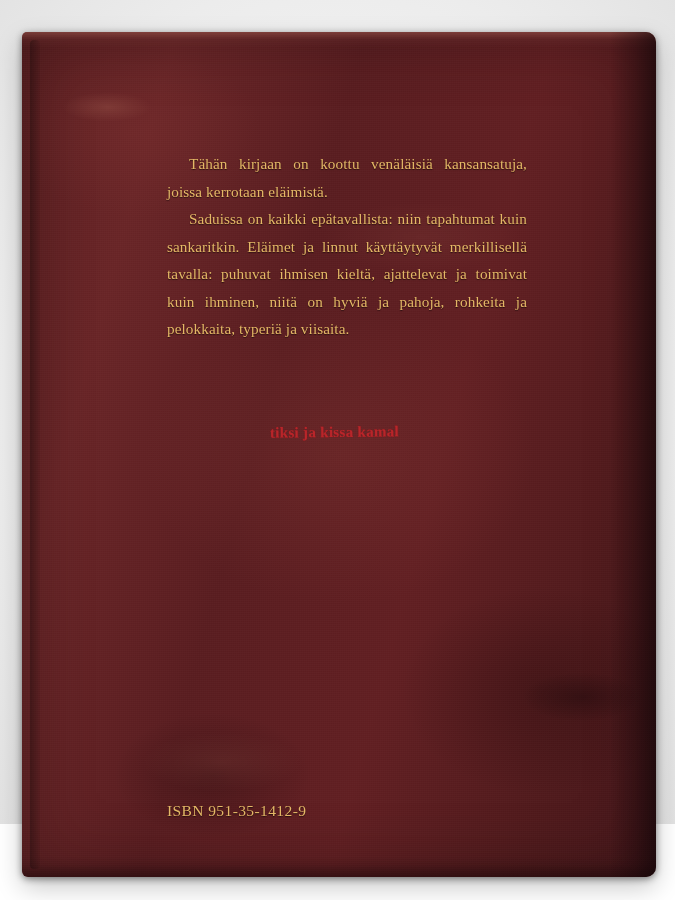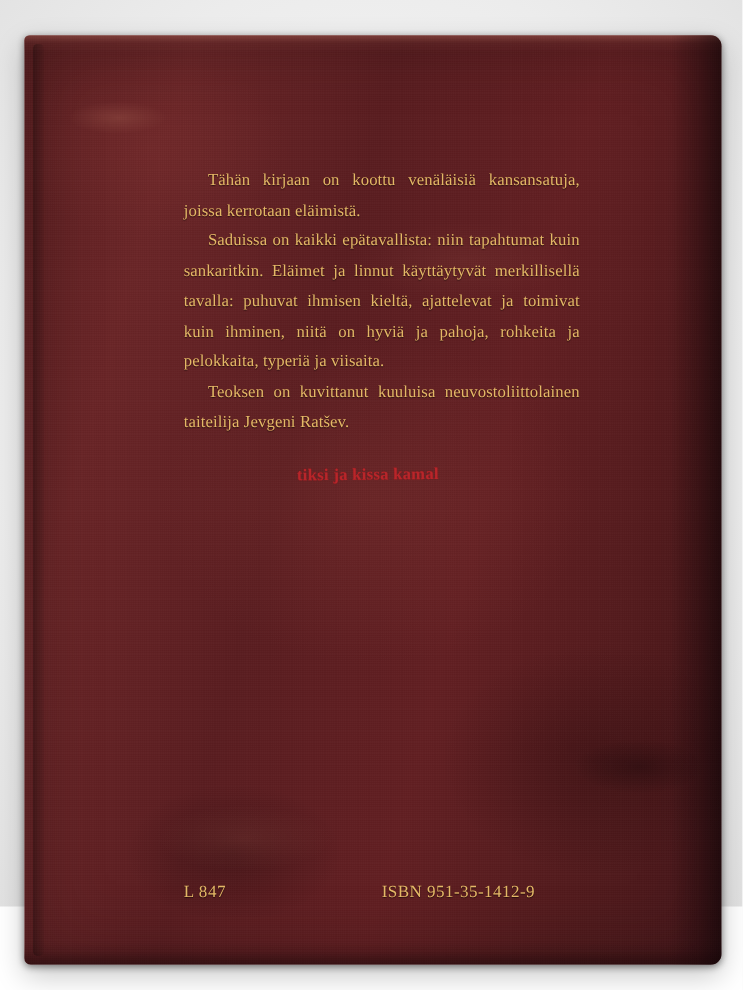--- a/index.html
+++ b/index.html
@@ -173,24 +173,22 @@
     <div id="hinge"></div>
 
     <div class="scuff" style="left:40px; top:60px; width:90px; height:30px; background:radial-gradient(ellipse, rgba(170,100,85,0.30) 0%, rgba(170,100,85,0) 70%);"></div>
     <div class="scuff" style="left:500px; top:640px; width:120px; height:50px; background:radial-gradient(ellipse, rgba(20,5,8,0.35) 0%, rgba(20,5,8,0) 70%);"></div>
     <div class="scuff" style="left:120px; top:700px; width:160px; height:60px; background:radial-gradient(ellipse, rgba(150,80,70,0.20) 0%, rgba(150,80,70,0) 70%);"></div>
     <div class="scuff" style="left:300px; top:170px; width:200px; height:70px; background:radial-gradient(ellipse, rgba(150,80,70,0.16) 0%, rgba(150,80,70,0) 70%);"></div>
 
     <div id="blurb">
       <p>Tähän kirjaan on koottu venäläisiä kansansatuja, joissa kerrotaan eläimistä.</p>
       <p>Saduissa on kaikki epätavallista: niin tapahtumat kuin sankaritkin. Eläimet ja linnut käyttäytyvät merkillisellä tavalla: puhuvat ihmisen kieltä, ajattelevat ja toimivat kuin ihminen, niitä on hyviä ja pahoja, rohkeita ja pelokkaita, typeriä ja viisaita.</p>
-      <p>Teoksen on kuvittanut kuuluisa neuvostoliittolainen taiteilija Jevgeni Ratšev.</p>
     </div>
 
     <div id="stamp">tiksi ja kissa kamal</div>
 
     <div id="footer">
-      <span id="code">L 847</span>
       <span id="isbn">ISBN  951-35-1412-9</span>
     </div>
 
   </div>
 </div>
 
 </body></html>

